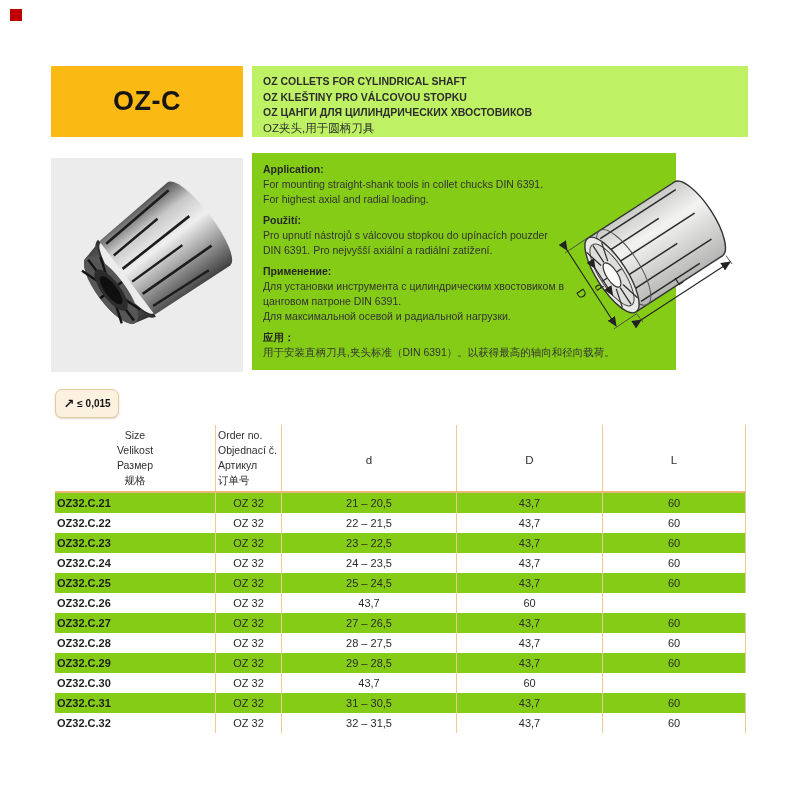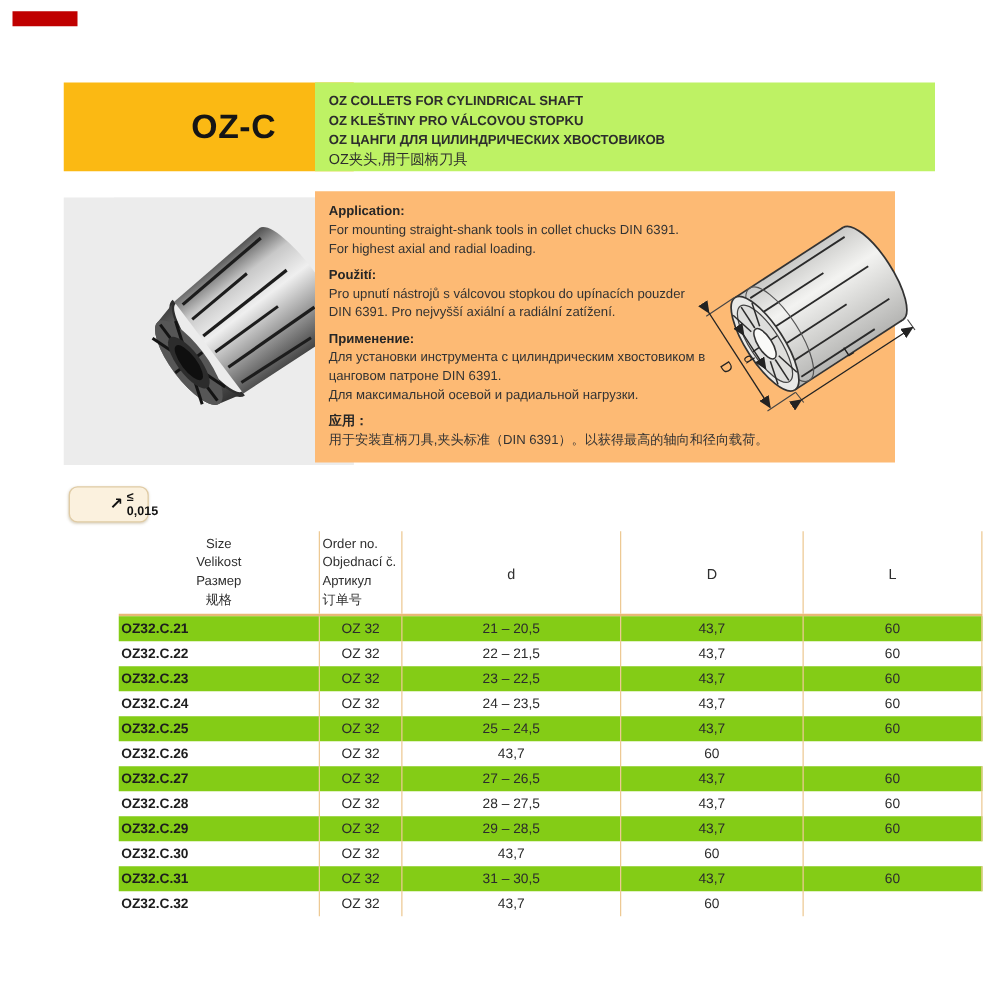--- a/index.html
+++ b/index.html
@@ -1,20 +1,20 @@
 <!DOCTYPE html>
 <html><head>
 <meta charset="utf-8">
 <style>
   html,body{margin:0;padding:0;}
   body{
     width:800px;height:800px;position:relative;background:#ffffff;
     font-family:"Liberation Sans", sans-serif;color:#2b2b2b;overflow:hidden;
   }
-  .abs{position:absolute;padding-left:40px;}
+  .abs{position:absolute;}
 
   
   .page-marker{left:10px;top:9px;width:12px;height:12px;background:#c00000;}
 
   
   .code-box{
     left:51px;top:66px;width:192px;height:71px;background:#fbb913;
     display:flex;align-items:center;justify-content:center;
   }
   .code-box span{font-size:27px;font-weight:bold;color:#151515;letter-spacing:.5px;}
@@ -22,21 +22,21 @@
     left:252px;top:66px;width:496px;height:71px;background:#bef264;
     padding:8px 0 0 11px;box-sizing:border-box;
   }
   .title-line{font-size:10.5px;font-weight:bold;line-height:15.5px;color:#2d2d2d;}
   .title-line.cn{font-weight:normal;font-size:11.5px;}
 
   
   .photo-panel{left:51px;top:158px;width:192px;height:214px;background:#ececec;}
 
   
-  .app-panel{left:252px;top:153px;width:424px;height:217px;background:#fdba74;}
+  .app-panel{left:252px;top:153px;width:424px;height:217px;background:#84cc16;}
   .app-text{position:absolute;left:11px;top:9px;width:480px;}
   .sec{margin-bottom:6px;}
   .sec-h{font-size:10.5px;font-weight:bold;line-height:15px;color:#262626;}
   .sec-l{font-size:10.5px;line-height:15px;color:#333;}
   .diagram-wrap{position:absolute;left:288px;top:26px;width:205px;height:182px;}
 
   
   .badge{
     left:55px;top:389px;width:64px;height:29px;background:#fbf1de;
     border:1px solid #e0cba4;border-radius:7px;box-sizing:border-box;
@@ -312,17 +312,18 @@
       <div class="t-row d-row odd">
         <div class="d-cell order">OZ32.C.31</div>
         <div class="d-cell center">OZ 32</div>
         <div class="d-cell center">31 – 30,5</div>
         <div class="d-cell center">43,7</div>
         <div class="d-cell center">60</div>
       </div>
       <div class="t-row d-row even">
         <div class="d-cell order">OZ32.C.32</div>
         <div class="d-cell center">OZ 32</div>
+        <div class="d-cell center">32 – 31,5</div>
         <div class="d-cell center">43,7</div>
         <div class="d-cell center">60</div>
       </div>
     </div>
 </div>
 
 </body></html>

